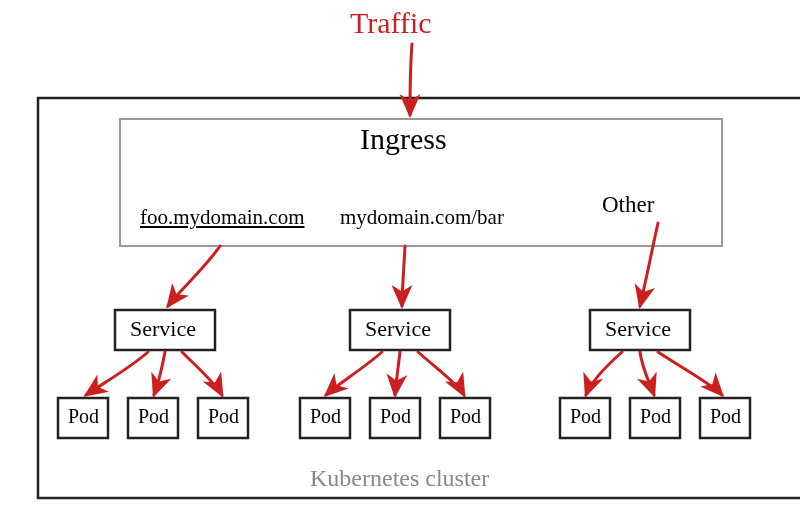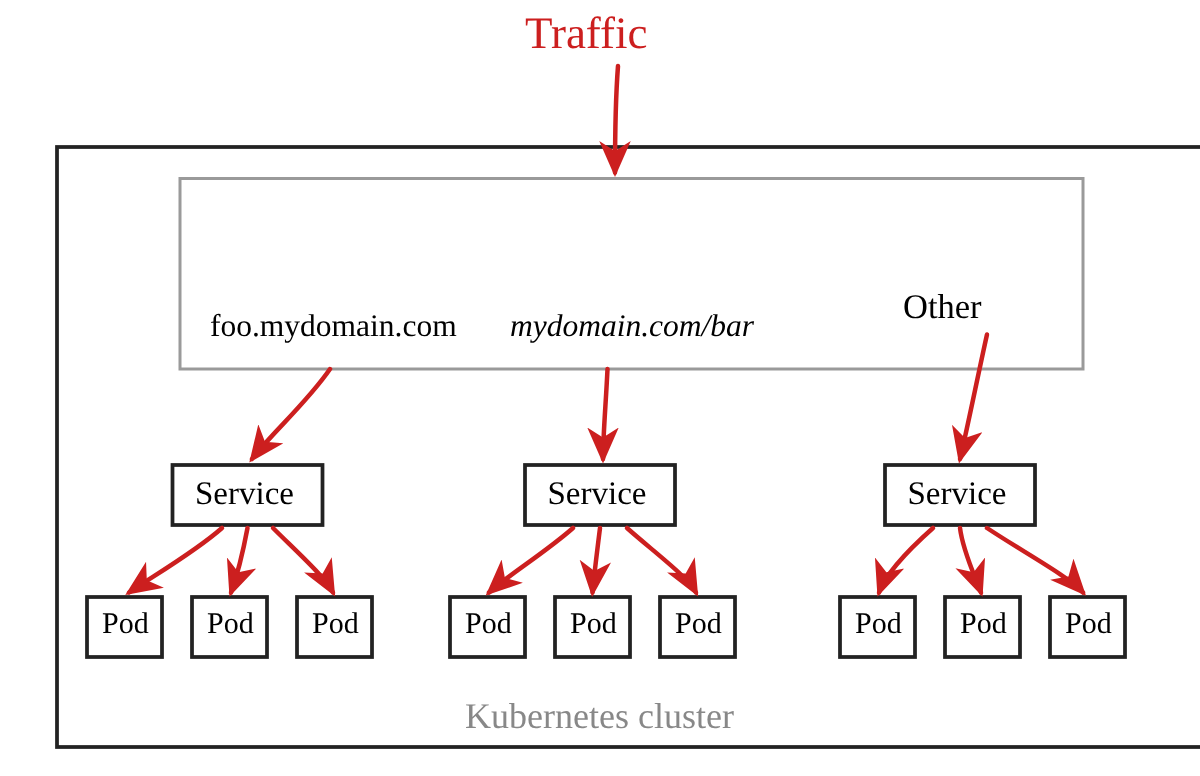--- a/index.html
+++ b/index.html
@@ -93,24 +93,25 @@
       <path d="M 398 352 C 416 368, 438 384, 444 395"></path>
 
       <path d="M 602 352 C 584 368, 570 384, 566 395"></path>
       <path d="M 620 352 C 622 368, 630 384, 634 395"></path>
       <path d="M 638 352 C 662 368, 692 384, 702 395"></path>
     </g>
   </svg>
 
   <span class="txt red hand" style="left:330px; top:6px; font-size:30px;">Traffic</span>
 
+  <span class="txt black hand" style="left:340px; top:122px; font-size:30px;">Ingress</span>
 
-  <span class="txt black hand" style="left:120px; top:205px; font-size:21px;">foo.mydomain.com</span>
+  <span class="txt black hand" style="left:120px; top:205px; font-size:21px;text-decoration:underline;">foo.mydomain.com</span>
 
-  <span class="txt black hand" style="left:320px; top:205px; font-size:21px;font-style:italic;">mydomain.com/bar</span>
+  <span class="txt black hand" style="left:320px; top:205px; font-size:21px;">mydomain.com/bar</span>
 
   <span class="txt black hand" style="left:582px; top:192px; font-size:23px;">Other</span>
 
   <span class="txt black hand" style="left:110px; top:316px; font-size:22px;">Service</span>
   <span class="txt black hand" style="left:345px; top:316px; font-size:22px;">Service</span>
   <span class="txt black hand" style="left:585px; top:316px; font-size:22px;">Service</span>
 
   <span class="txt black hand" style="left:48px;  top:405px; font-size:20px;">Pod</span>
   <span class="txt black hand" style="left:118px; top:405px; font-size:20px;">Pod</span>
   <span class="txt black hand" style="left:188px; top:405px; font-size:20px;">Pod</span>

